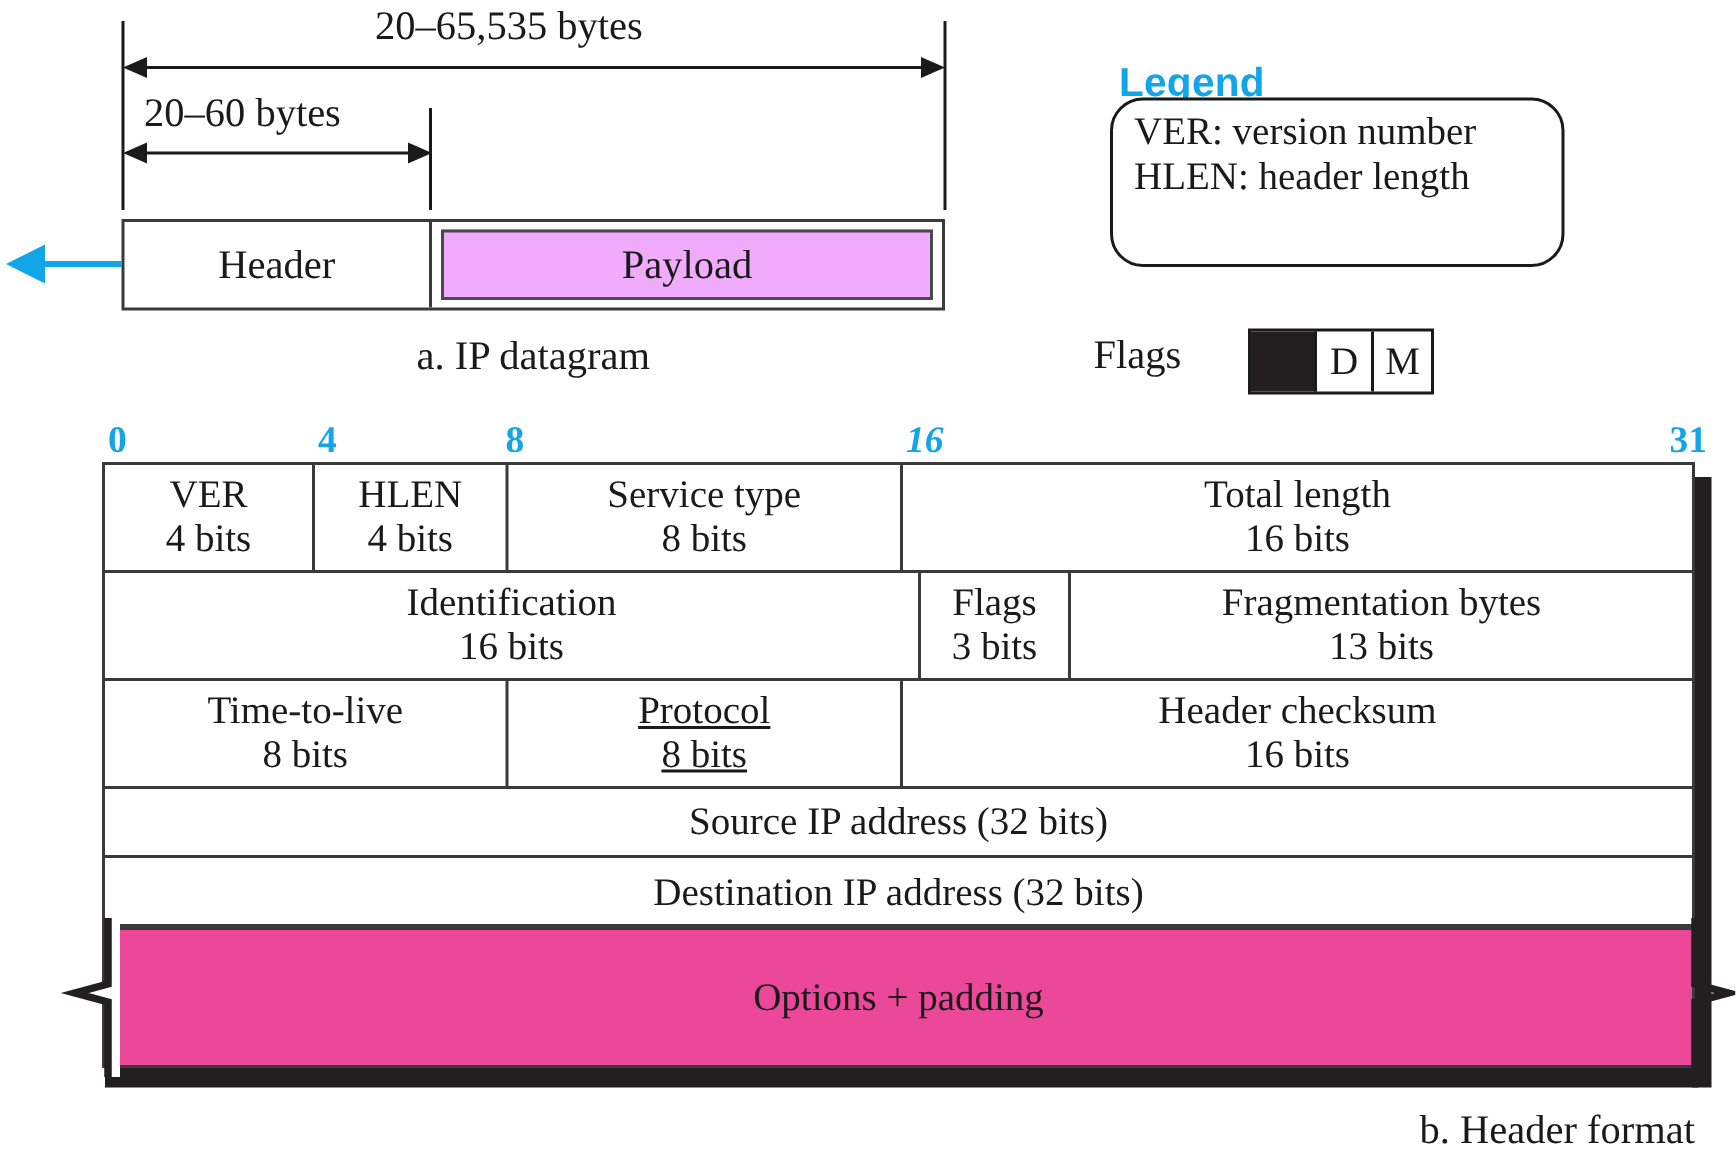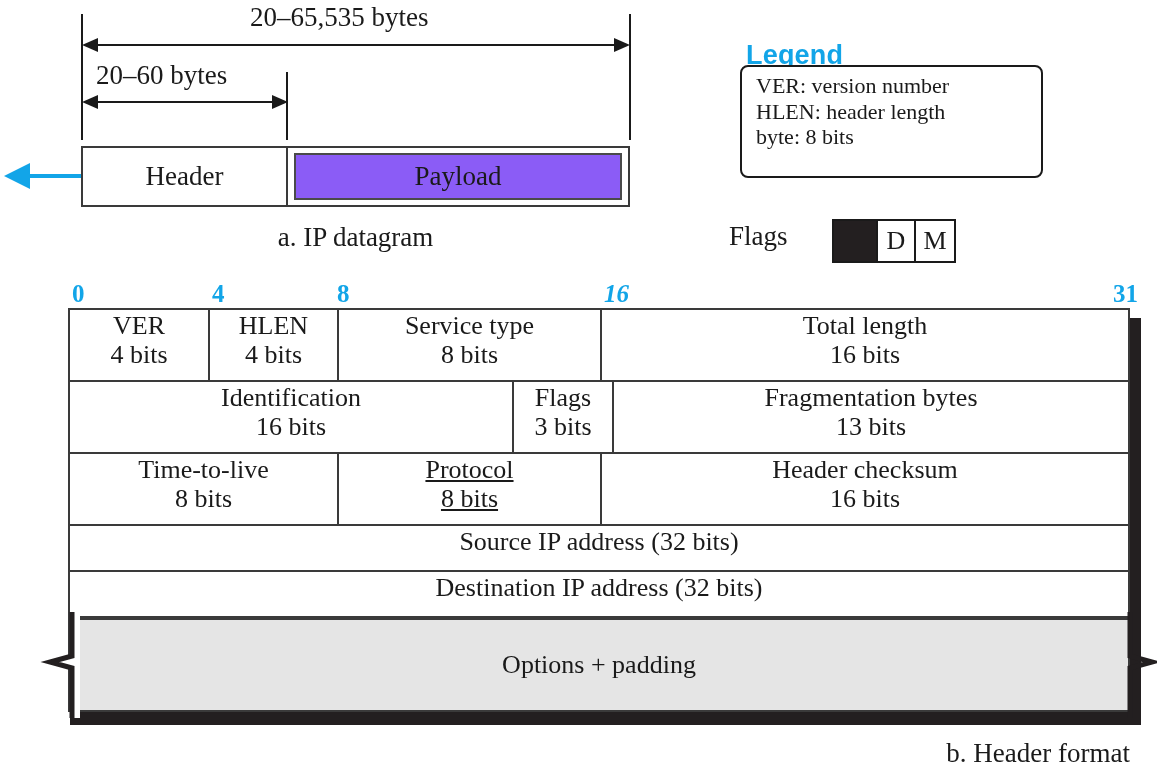--- a/index.html
+++ b/index.html
@@ -56,21 +56,21 @@
     display: flex; align-items: center; justify-content: center;
     font-size: 27px;
   }
   .dg-payload-wrap {
     flex: 1 1 auto;
     display: flex; align-items: center; justify-content: center;
     padding: 5px 6px;
   }
   .dg-payload {
     width: 100%; height: 100%;
-    background: #8b5cf6;
+    background: #f0abfc;
     border: 2px solid #4a4a4a;
     display: flex; align-items: center; justify-content: center;
     font-size: 27px;
   }
 
   
   .cyan-line {
     position: absolute;
     height: 4px;
     background: #12A5E8;
@@ -95,24 +95,24 @@
     position: absolute;
     font-family: "Liberation Sans", "DejaVu Sans", sans-serif;
     font-weight: bold;
     font-size: 27px;
     color: #12A5E8;
     letter-spacing: .2px;
   }
   .legend-box {
     position: absolute;
     border: 2.5px solid #1a1a1a;
-    border-radius: 8px;
+    border-radius: 22px;
     background: #fff;
     padding: 6px 14px 8px 14px;
-    font-size: 22px;
+    font-size: 26px;
     line-height: 1.16;
   }
   .legend-line { white-space: nowrap; }
 
   
   .flags-label {
     position: absolute;
     font-size: 27px;
   }
   .flags-box {
@@ -159,33 +159,34 @@
     position: relative;
     display: flex;
     border-bottom: 2.5px solid #3a3a3a;
     width: 100%;
   }
   .hrow:last-child { border-bottom: none; }
   .hcell {
     display: flex;
     flex-direction: column;
     align-items: center;
+    justify-content: center;
     border-right: 2.5px solid #3a3a3a;
     font-size: 26px;
     line-height: 1.1;
     text-align: center;
     padding: 2px 0;
   }
   .hcell:last-child { border-right: none; }
   .hcell .l2 { display: block; }
 
   
   .opt-row {
     position: absolute;
-    background: #e5e5e5;
+    background: #ec4899;
     border: 2.5px solid #3a3a3a;
     display: flex; 
     align-items: center; justify-content: center;
     font-size: 26px;
     line-height: 1.12;
     text-align: center;
   }
   .tear {
     position: absolute;
     pointer-events: none;
@@ -224,21 +225,20 @@
     </div>
   </div>
 
   <div class="caption" style="left:81px; top:222px; width:549px;">a. IP datagram</div>
 
   <div class="legend-title" style="left:746px; top:8px;margin-top:32px;">Legend</div>
 
   <div class="legend-box" style="left:740px; top:65px; width:303px; height:113px;">
     <div class="legend-line">VER: version number</div>
     <div class="legend-line">HLEN: header length</div>
-    <div class="legend-line">byte: 8 bits</div>
   </div>
 
   <div class="flags-label" style="left:729px; top:221px;">Flags</div>
   <div class="flags-box" style="left:832px; top:219px;">
     <div class="flag-cell filled"></div>
     <div class="flag-cell">D</div>
     <div class="flag-cell">M</div>
   </div>
 
   <div class="bit-num" style="left:72px;   top:281px;">0</div>
@@ -265,21 +265,21 @@
         <span class="l1">Service type</span>
         <span class="l2">8 bits</span>
       </div>
       <div class="hcell" style="flex:1 1 auto;">
         <span class="l1">Total length</span>
         <span class="l2">16 bits</span>
       </div>
     </div>
 
     <div class="hrow" style="height:72px;">
-      <div class="hcell" style="width:444px;">
+      <div class="hcell" style="width:544px;">
         <span class="l1">Identification</span>
         <span class="l2">16 bits</span>
       </div>
       <div class="hcell" style="width:100px;">
         <span class="l1">Flags</span>
         <span class="l2">3 bits</span>
       </div>
       <div class="hcell" style="flex:1 1 auto;">
         <span class="l1">Fragmentation bytes</span>
         <span class="l2">13 bits</span>

